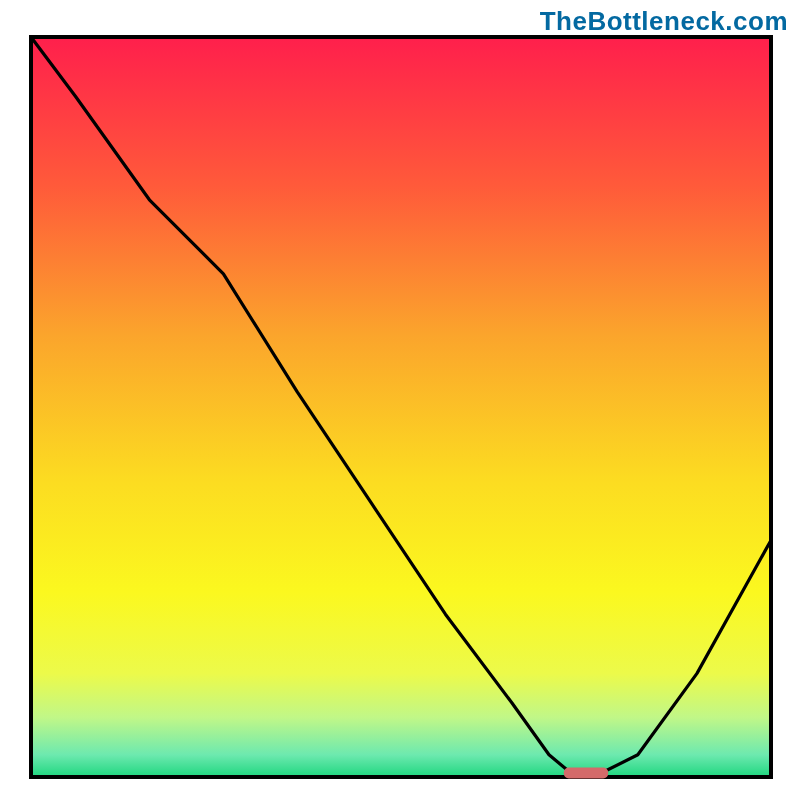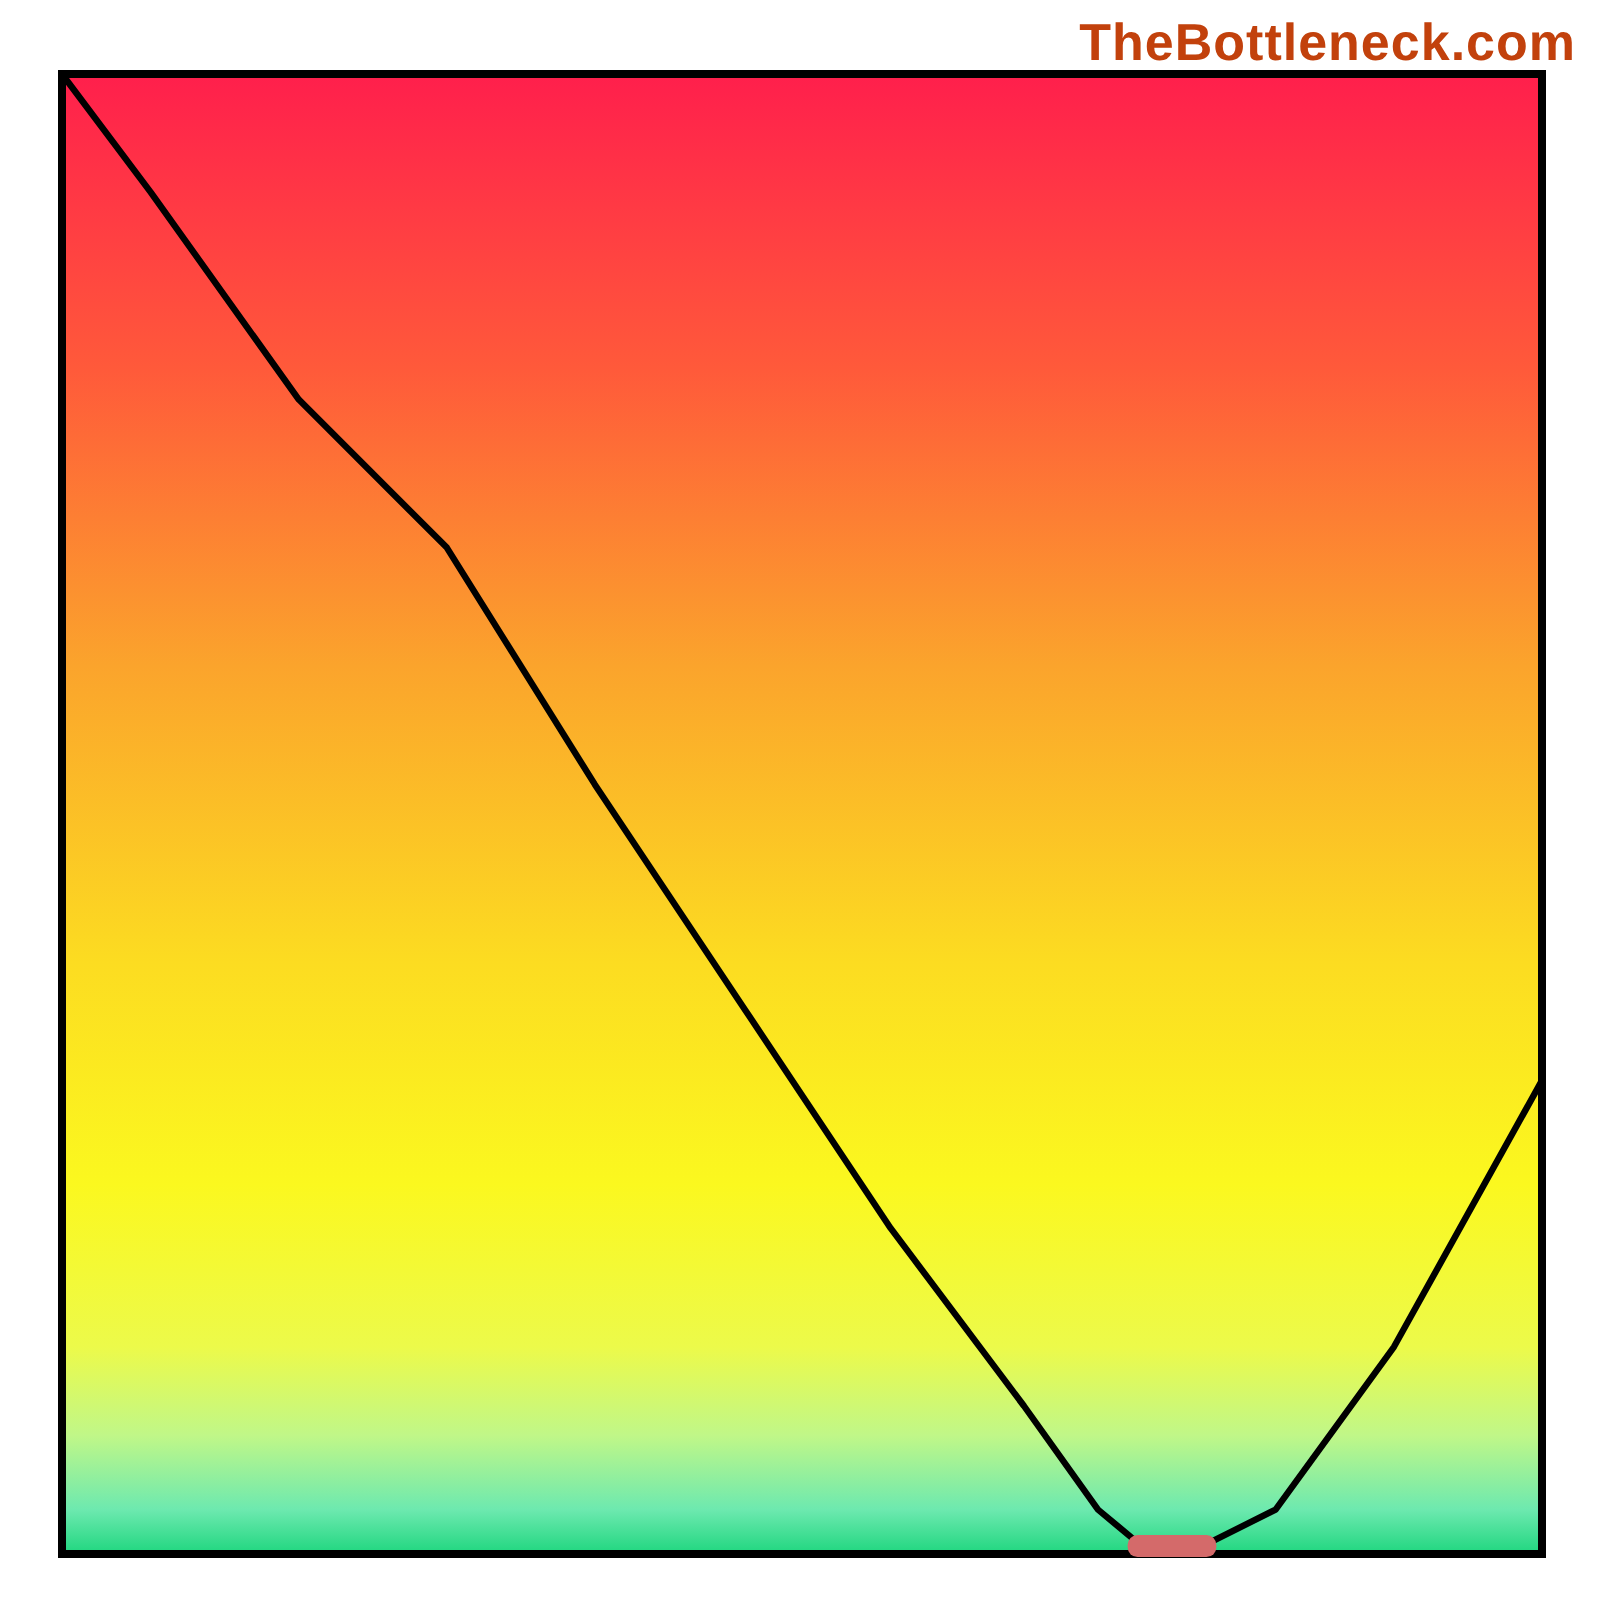--- a/index.html
+++ b/index.html
@@ -14,21 +14,21 @@
     position: relative;
     width: 800px;
     height: 800px;
   }
   .watermark {
     position: absolute;
     top: 6px;
     right: 12px;
     font-size: 26px;
     font-weight: 600;
-    color: #c2410c;
+    color: #0369a1;
     letter-spacing: 0.5px;
     z-index: 10;
   }
   svg {
     position: absolute;
     top: 0;
     left: 0;
   }
 </style>
 </head>

